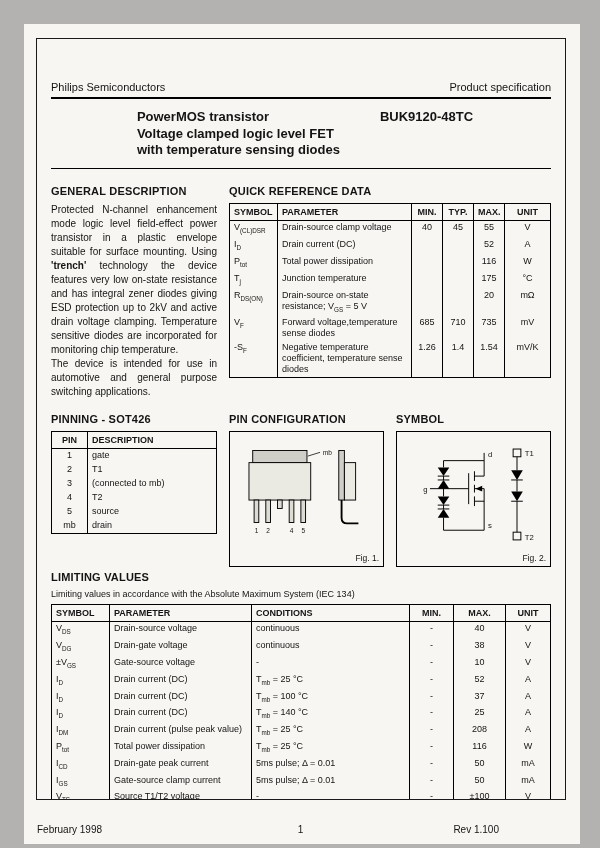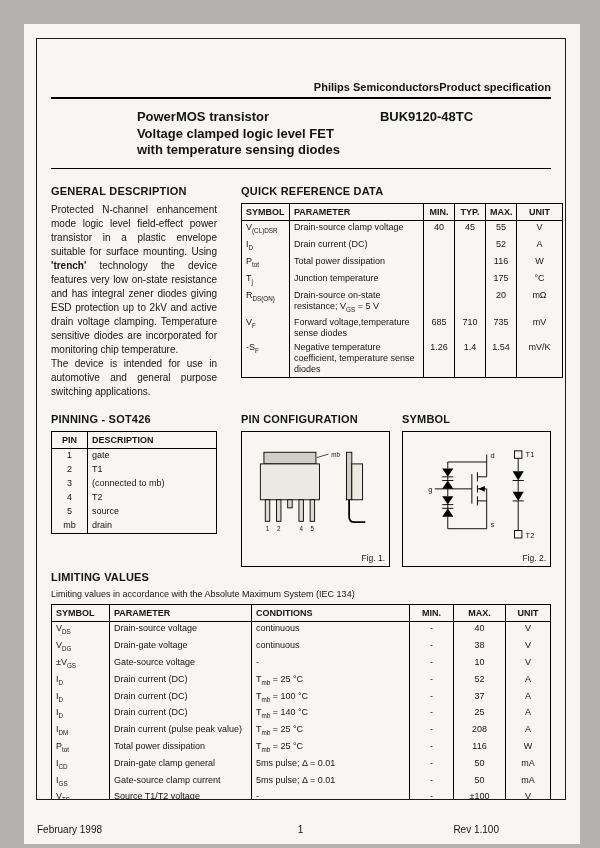--- a/index.html
+++ b/index.html
@@ -15,29 +15,29 @@
     position:absolute; left:24px; right:20px; top:24px; bottom:4px;
     background:#f7f6f2;
   }
   .frame {
     position:absolute; left:36px; top:38px; right:34px; bottom:48px;
     border:1.5px solid #1a1a1a;
     padding:42px 14px 6px 14px;
     overflow:hidden;
   }
   
-  .doc-header { display:flex; justify-content:flex-end; font-size:11px; font-weight:bold; }
+  .doc-header { display:flex; justify-content:space-between; font-size:11px; font-weight:normal; }
   .rule-thick { border-top:2.5px solid #000; margin-top:4px; }
   .title-block { display:flex; justify-content:center; align-items:flex-start; margin-top:10px; padding-left:8px; }
   .title-lines { font-size:13px; font-weight:bold; line-height:1.28; }
   .part-number { font-size:13px; font-weight:bold;padding-left:40px; }
   .rule-thin { border-top:1px solid #000; margin-top:9px; }
   
   h2 { font-size:11px; font-weight:bold; margin:0 0 6px 0; letter-spacing:0.2px; }
-  .grid-row { display:grid; grid-template-columns:166px 1fr; column-gap:24px; }
+  .grid-row { display:grid; grid-template-columns:166px 1fr; column-gap:12px; }
   .row1 { margin-top:16px; }
   .row2 { margin-top:14px; }
   .gd p { font-size:10px; line-height:14px; text-align:justify; margin-bottom:0; }
   
   table.dt { border-collapse:collapse; width:100%; table-layout:fixed; font-size:9px; border:1px solid #000; }
   table.dt th, table.dt td { border-left:1px solid #000; border-right:1px solid #000; vertical-align:top; text-align:left; }
   table.dt thead th { border-bottom:1px solid #000; font-weight:bold; padding:3px 4px; font-size:9px; }
   table.dt thead th.th-c { text-align:center; }
   table.dt td { padding:1.5px 4px; line-height:11px; }
   table.dt td.cell-c { text-align:center; }
@@ -375,21 +375,21 @@
           <tr>
             <td>P<sub>tot</sub></td>
             <td>Total power dissipation</td>
             <td>T<sub>mb</sub> = 25 °C</td>
             <td class="cell-c">-</td>
             <td class="cell-c">116</td>
             <td class="cell-c">W</td>
           </tr>
           <tr>
             <td>I<sub>CD</sub></td>
-            <td>Drain-gate clamp general</td>
+            <td>Drain-gate peak current</td>
             <td>5ms pulse; Δ = 0.01</td>
             <td class="cell-c">-</td>
             <td class="cell-c">50</td>
             <td class="cell-c">mA</td>
           </tr>
           <tr>
             <td>I<sub>GS</sub></td>
             <td>Gate-source clamp current</td>
             <td>5ms pulse; Δ = 0.01</td>
             <td class="cell-c">-</td>

